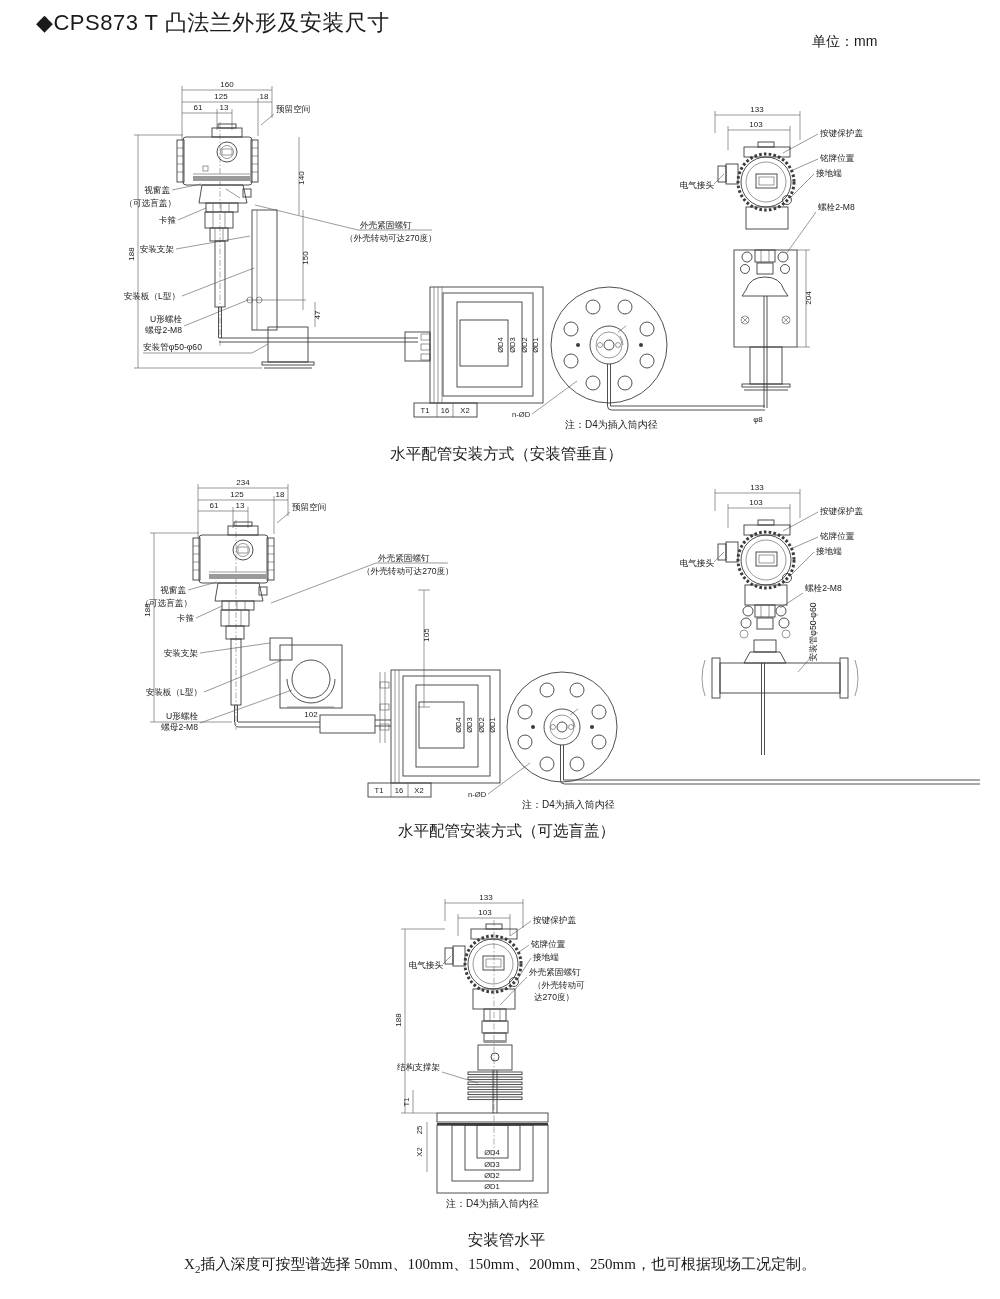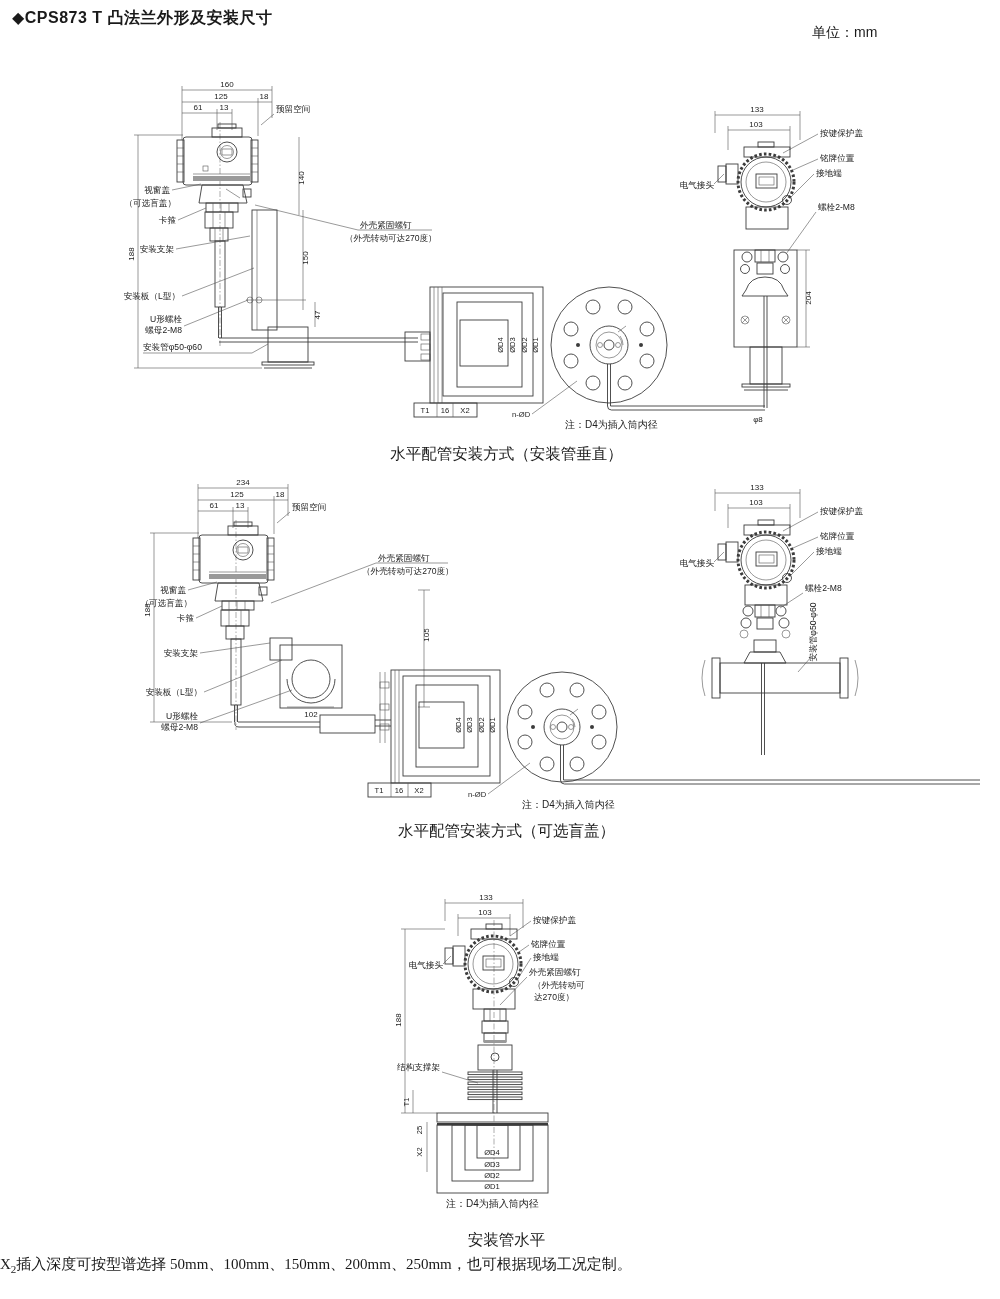--- a/index.html
+++ b/index.html
@@ -1,21 +1,21 @@
 <!DOCTYPE html>
 <html><head>
 <meta charset="utf-8">
 <style>
   html,body{margin:0;padding:0;background:#ffffff;}
   body{width:1000px;height:1299px;position:relative;font-family:"Liberation Sans","DejaVu Sans",sans-serif;color:#1a1a1a;}
   .abs{position:absolute;}
-  #title{left:12px;top:8px;font-size:16px;font-weight:bold;letter-spacing:.5px;}
-  #unit{left:812px;top:24px;font-size:14px;}
+  #title{left:36px;top:8px;font-size:22px;font-weight:normal;letter-spacing:.5px;}
+  #unit{left:812px;top:33px;font-size:14px;}
   .caption{left:0;right:0;text-align:center;font-size:15.5px;font-family:"Liberation Serif","DejaVu Serif",serif;margin-left:13px;}
-  #footnote{left:0;right:0;top:1255px;font-size:15px;font-family:"Liberation Serif","DejaVu Serif",serif;}
+  #footnote{left:0;right:0;top:1255px;text-align:center;font-size:15px;font-family:"Liberation Serif","DejaVu Serif",serif;}
   #footnote sub{font-size:11px;}
   svg{position:absolute;left:0;overflow:visible;}
   .ln{stroke:#3c3c3c;stroke-width:0.9;fill:none;}
   .tn{stroke:#555;stroke-width:0.6;fill:none;}
   .fl{fill:#3c3c3c;stroke:none;}
   .gy{fill:#9a9a9a;stroke:none;}
   .teeth{stroke:#3c3c3c;stroke-width:3;fill:none;stroke-dasharray:2.6 2.2;}
   .cl{stroke:#777;stroke-width:0.6;stroke-dasharray:6 2 1.5 2;fill:none;}
   text{fill:#222;stroke:none;}
   .dim{font-size:8px;}

